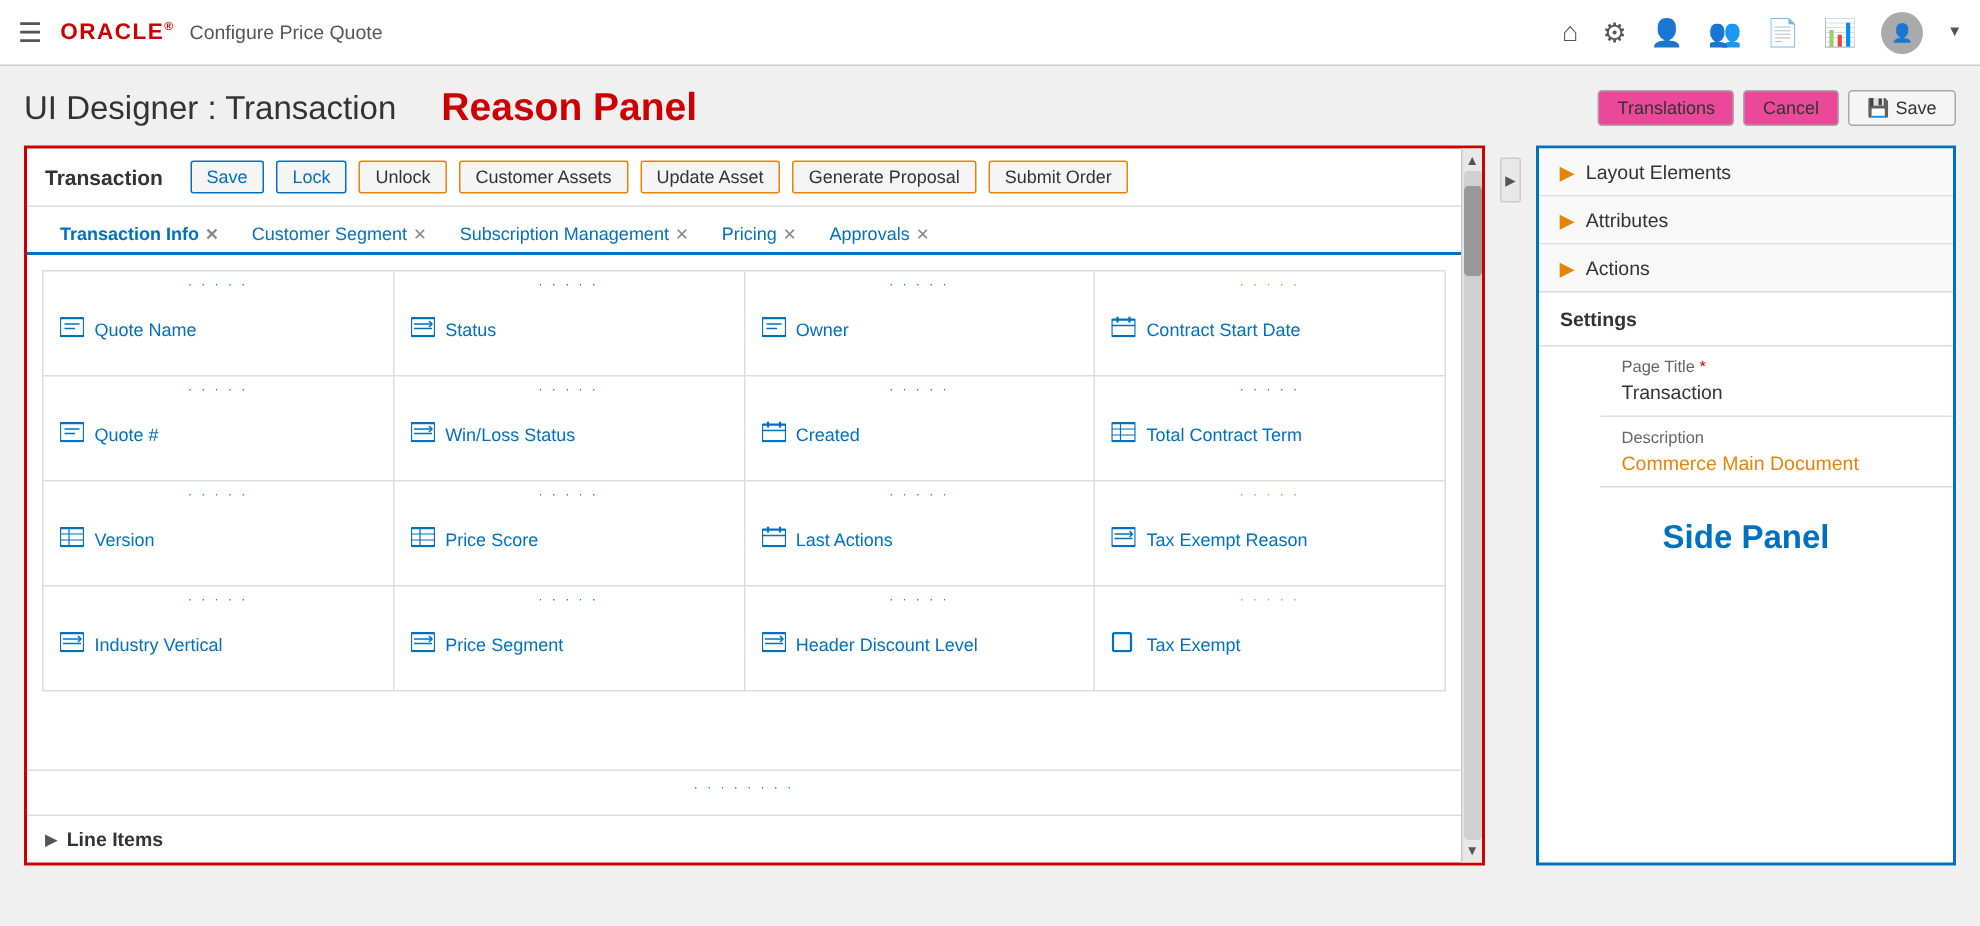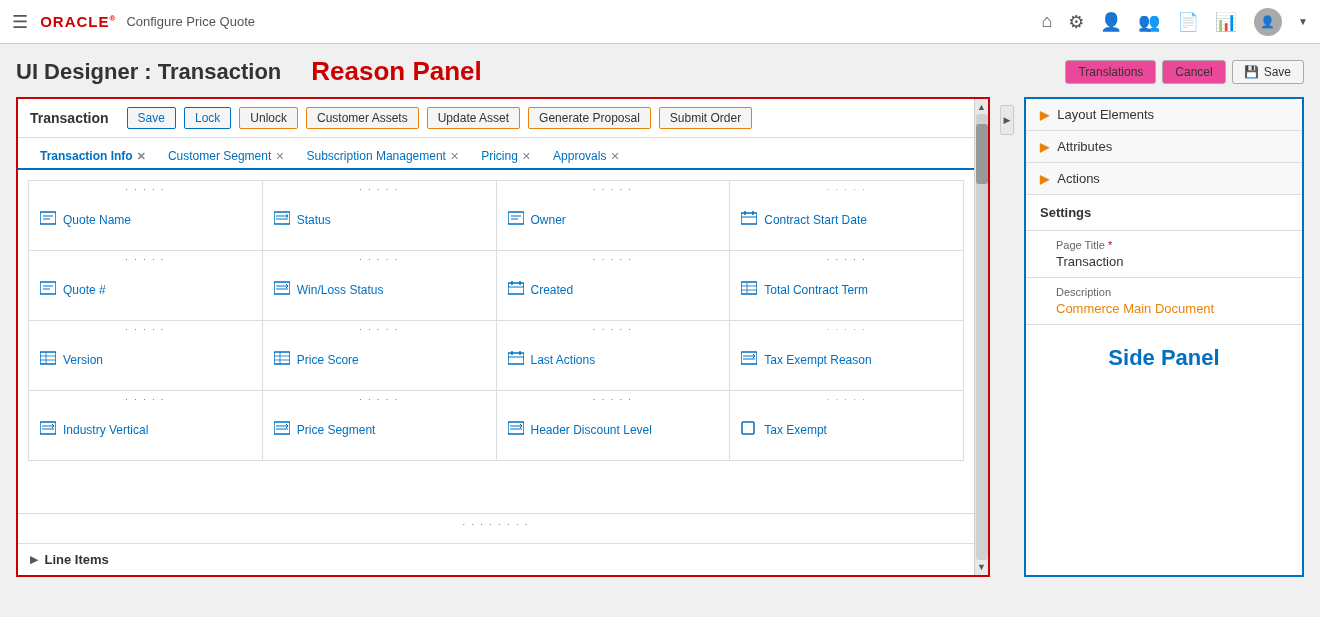--- a/index.html
+++ b/index.html
@@ -31,21 +31,21 @@
       flex-direction: column;
       gap: 10px;
     }
 
     
     .header-row {
       display: flex;
       align-items: center;
       justify-content: space-between;
     }
-    .page-title { font-size: 22px; color: #333; font-weight: bold; }
+    .page-title { font-size: 22px; color: #333; font-weight: normal; }
     .layout-panel-title { font-size: 26px; color: #cc0000; font-weight: bold; margin-left: 30px; }
     .header-buttons { display: flex; gap: 6px; align-items: center; }
     .btn {
       padding: 4px 12px;
       border: 1px solid #aaa;
       border-radius: 3px;
       cursor: pointer;
       font-size: 12px;
       background: #ec4899;
       color: #333;
@@ -203,22 +203,23 @@
     }
     .side-panel-item .arrow { color: #e8830a; font-size: 12px; font-weight: bold; }
     .side-panel-settings {
       padding: 10px 14px;
       font-size: 13px;
       font-weight: bold;
       color: #333;
       border-bottom: 1px solid #ddd;
     }
     .settings-field {
-      padding: 8px 30px;
+      padding: 8px 14px;
       border-bottom: 1px solid #ddd;
+      margin-left: 41px;
     }
     .settings-field-label {
       font-size: 11px;
       color: #666;
       margin-bottom: 3px;
     }
     .settings-field-label .required { color: #cc0000; }
     .settings-field-value {
       font-size: 13px;
       color: #333;

